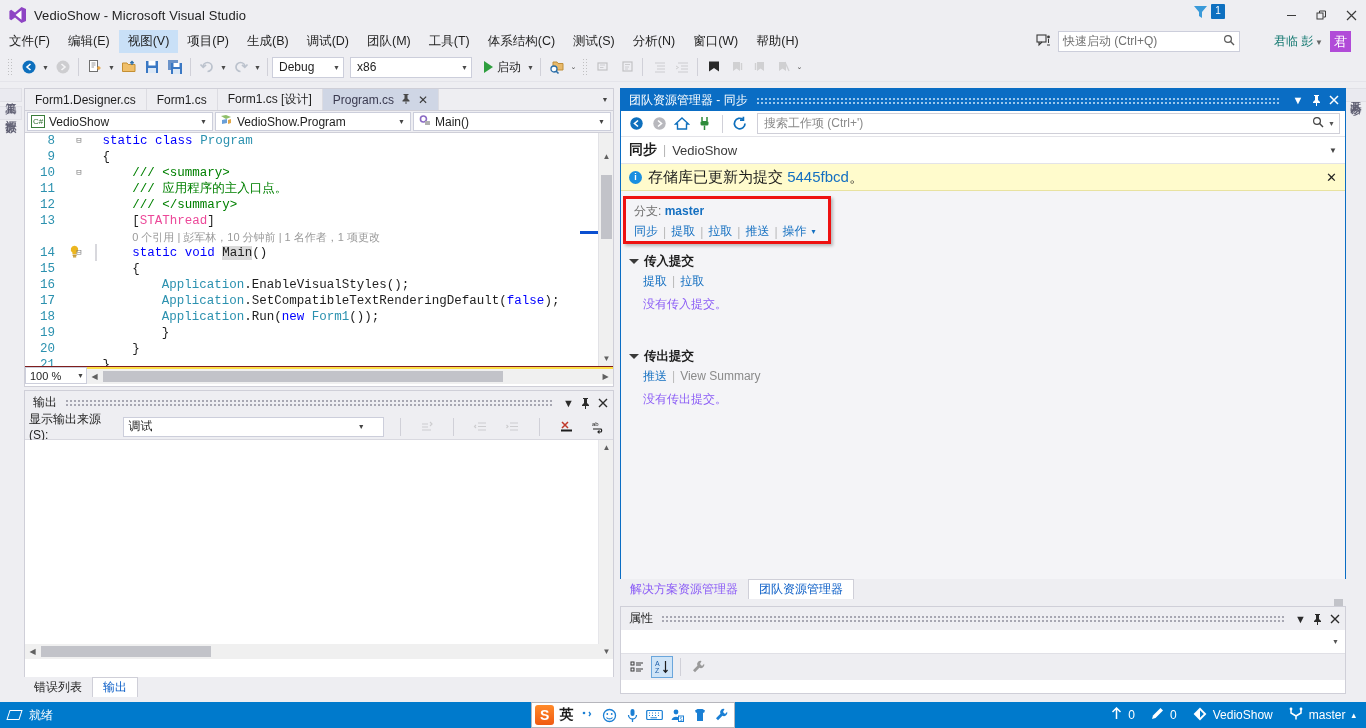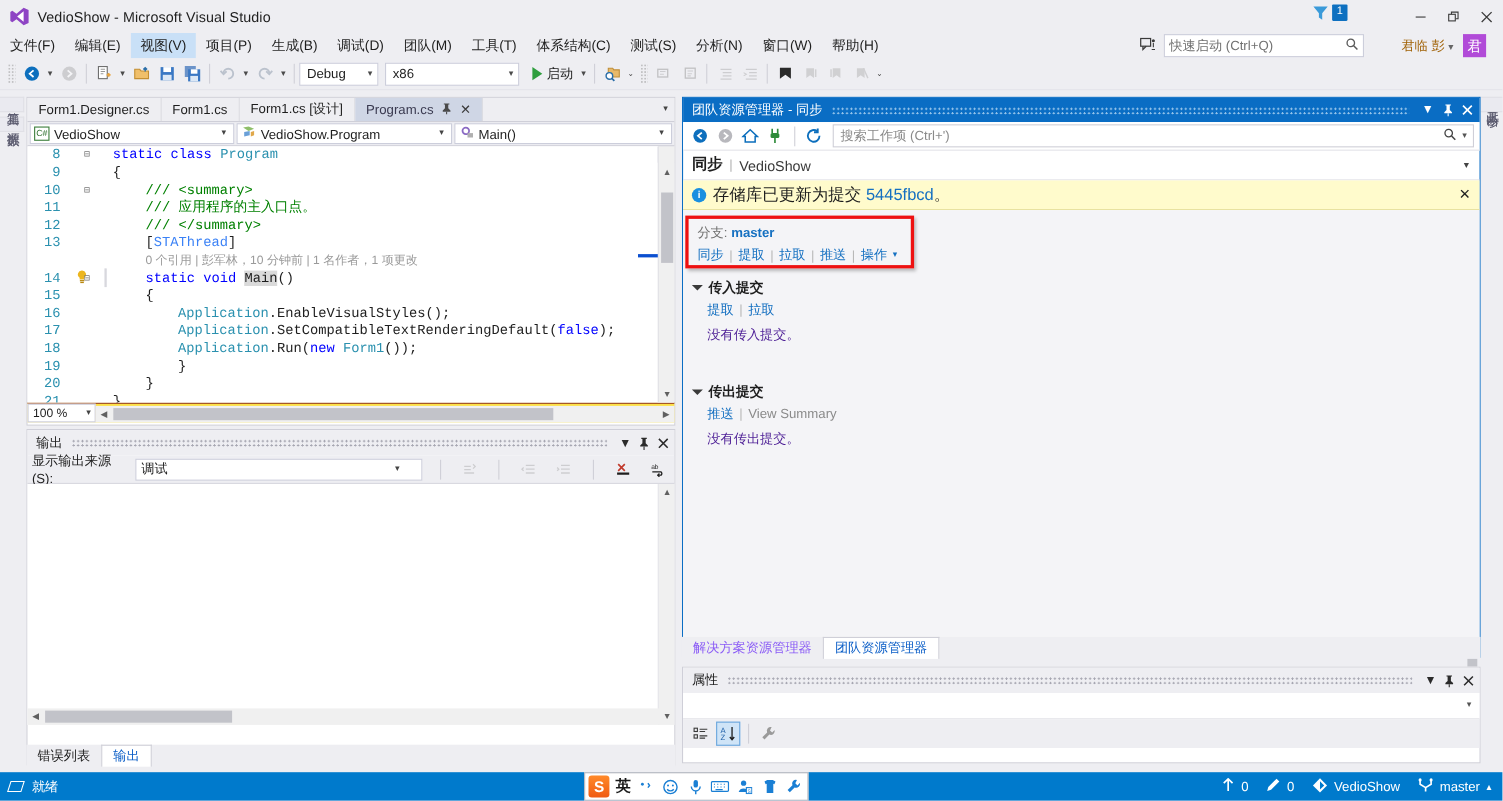--- a/index.html
+++ b/index.html
@@ -69,21 +69,21 @@
   }
   .upload-icon-box {
     width: 28px; height: 21px; background: #1d7fd1; display:flex; align-items:center; justify-content:center;
   }
   .upload-label {
     height: 21px; background: linear-gradient(#cfe6fa,#b6d8f5); border: 1px solid #7ba7d0;
     border-left: none; color: #0c4a80; font-size: 12px; display: flex; align-items: center;
     padding: 0 9px;
   }
   .user-name {
-    position: absolute; left: 1274px; top: 33px; font-size: 12px; color: #a16207;
+    position: absolute; left: 1274px; top: 33px; font-size: 12px; color: #0f766e;
   }
   .user-caret { position: absolute; left: 1315px; top: 38px; color: #666; font-size: 8px; }
   .user-avatar {
     position: absolute; left: 1330px; top: 31px; width: 21px; height: 21px;
     background: #b14bd8; color: #fff; font-size: 13px; display: flex;
     align-items: center; justify-content: center;
   }
 
   
   .toolbar {
@@ -167,21 +167,21 @@
     position: absolute; left: 0; top: 0; font-family: "Liberation Mono","DejaVu Sans Mono",monospace;
     font-size: 12.5px; line-height: 16px; white-space: pre;
   }
   .ln { color: #2b91af; width: 30px; display:inline-block; text-align: right; }
   .row { height: 16px; position: relative; }
   .gutter-fold { position: absolute; left: 48px; width: 12px; text-align:center; color:#7a7a7a; font-size: 9px; }
   .code-txt { position: absolute; left: 78px; }
   .kw { color: #0000ff; }
   .cls { color: #2b91af; }
   .cmt { color: #008000; }
-  .attr { color: #3b82f6; }
+  .attr { color: #ec4899; }
   .codelens { color: #9a9a9a; font-size: 11px; font-family: "Liberation Sans", sans-serif; }
   .hl-row { position:absolute; left: 70px; right: 14px; height: 17px; border: 1px solid #d8d8dd; background: #f7f7f9; }
   .sel-word { background: #dadada; }
   .bulb { position: absolute; left: 44px; color: #e8b21a; font-size: 11px; }
   .editor-vscroll {
     position: absolute; right: 0; top: 0; width: 15px; height: 233px; background: #f0f0f0; border-left: 1px solid #e2e2e6;
   }
   .vs-thumb { position: absolute; left: 2px; top: 42px; width: 11px; height: 64px; background: #c2c3c9; }
   .vs-arrow { position:absolute; left:0; width: 15px; height: 15px; display:flex; align-items:center; justify-content:center; font-size:8px; color:#606060;}
   .blue-marker { position: absolute; right: 15px; top: 98px; width: 18px; height: 3px; background: #0b4fd0; }
@@ -281,21 +281,21 @@
   .branch-label { color: #707070; }
   .branch-name { color: #1570c1; font-weight: bold; }
   .branch-links { font-size: 12px; padding: 3px 0 0 8px; display: flex; align-items: center; }
   .branch-links a { color: #1570c1; }
   .pipe { color: #b8b8b8; margin: 0 5px; }
   .section { position: absolute; left: 8px; font-size: 12px; }
   .sec-head { display: flex; align-items: center; gap: 5px; font-weight: bold; color: #1e1e1e; font-size: 12.5px; }
   .tri-down { width: 0; height: 0; border-left: 5px solid transparent; border-right: 5px solid transparent; border-top: 5px solid #3a3a3a; }
   .sec-links { margin: 3px 0 0 14px; font-size: 12px; }
   .sec-links a { color: #1570c1; }
-  .sec-note { margin: 6px 0 0 14px; font-size: 12px; color: #4c1d95; }
+  .sec-note { margin: 6px 0 0 14px; font-size: 12px; color: #8b5cf6; }
   .te-tabs {
     position: absolute; left: 620px; top: 579px; width: 726px; height: 20px;
     display: flex; align-items: stretch; background: #eeeef2;
   }
   .te-tab { padding: 2px 10px; font-size: 12px; color: #8b5cf6; display:flex; align-items:center;}
   .te-tab.active { background: #fff; color: #0b5ec7; border: 1px solid #cfcfd8; border-bottom: none; }
 
   
   .props-dock {
     position: absolute; left: 620px; top: 606px; width: 726px; height: 88px;

